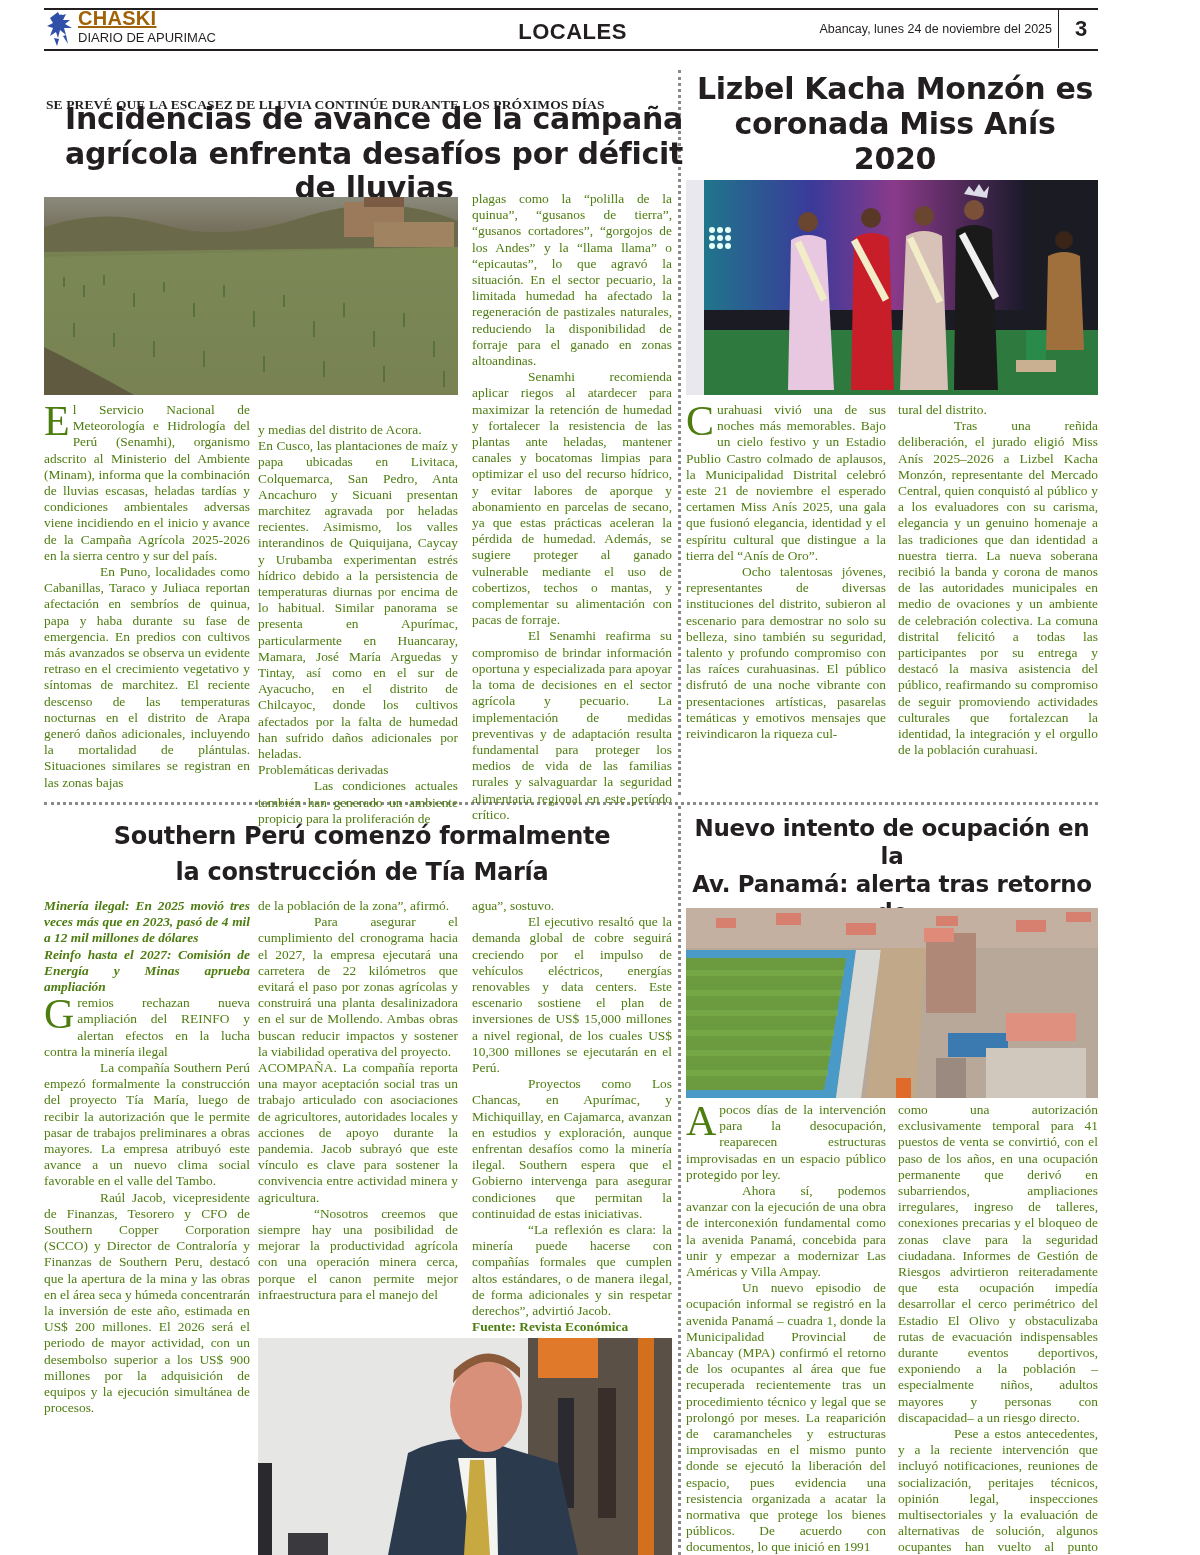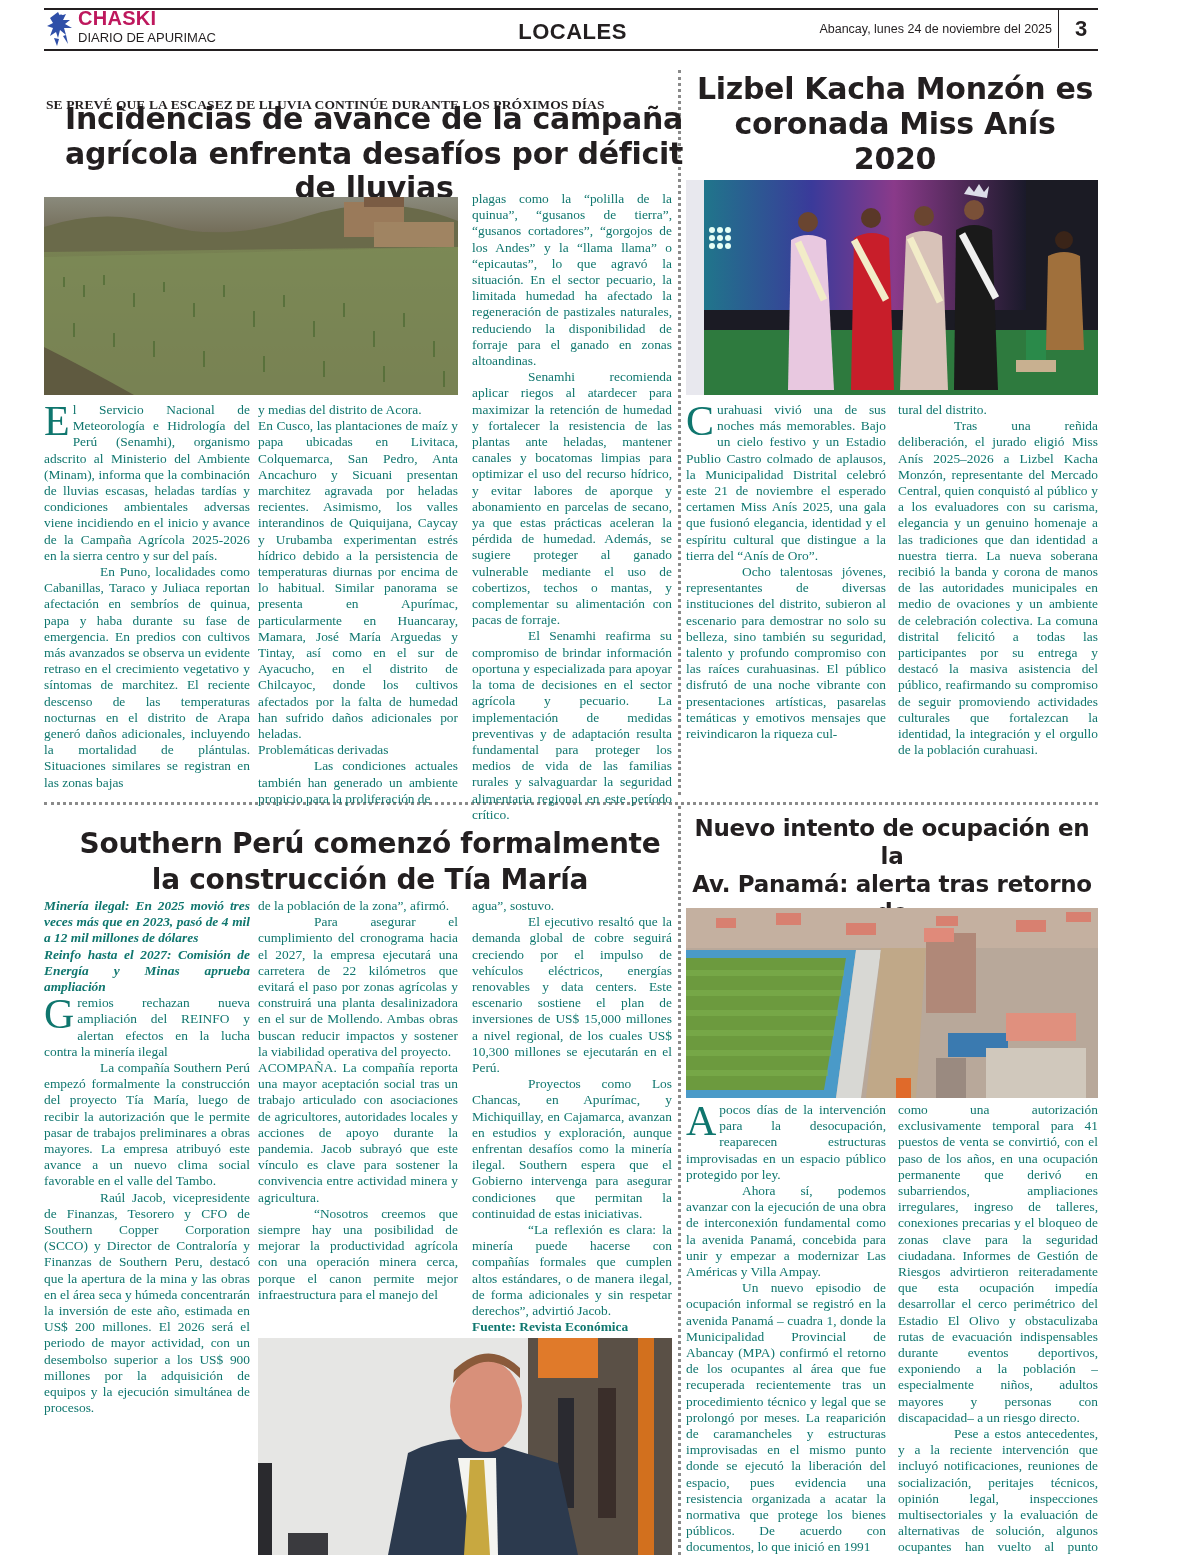--- a/index.html
+++ b/index.html
@@ -1,34 +1,34 @@
 <!DOCTYPE html>
 <html><head>
 <meta charset="utf-8">
 <style>
   html,body{margin:0;padding:0;background:#fff;}
   body{width:1200px;height:1555px;position:relative;overflow:hidden;font-family:"Liberation Serif",serif;color:#231f20;}
   .abs{position:absolute;}
   
   .hdr-rule{position:absolute;left:44px;width:1054px;height:2px;background:#231f20;}
   .logo-mark{position:absolute;left:46px;top:8px;width:30px;height:40px;}
-  .brand{position:absolute;left:78px;top:8px;font-family:"Liberation Sans",sans-serif;font-weight:bold;font-size:20px;line-height:20px;color:#be185d;letter-spacing:0.3px;}
+  .brand{position:absolute;left:78px;top:8px;font-family:"Liberation Sans",sans-serif;font-weight:bold;font-size:20px;line-height:20px;color:#a16207;letter-spacing:0.3px;text-decoration:underline;}
   .brand-sub{position:absolute;left:78px;top:30px;font-family:"Liberation Sans",sans-serif;font-size:13px;line-height:15px;color:#231f20;}
   .section{position:absolute;left:500px;top:20px;width:145px;text-align:center;font-family:"Liberation Sans",sans-serif;font-weight:bold;font-size:22px;line-height:24px;letter-spacing:0.5px;}
   .dateline{position:absolute;right:148px;top:22px;font-family:"Liberation Sans",sans-serif;font-size:12.5px;line-height:15px;}
   .page-sep{position:absolute;left:1058px;top:10px;width:1px;height:38px;background:#231f20;}
   .pageno{position:absolute;left:1066px;top:16px;width:30px;text-align:center;font-family:"Liberation Sans",sans-serif;font-weight:bold;font-size:22px;line-height:26px;}
   
   .vsep{position:absolute;width:0;border-left:3px dotted #8a8a8a;}
   .hsep{position:absolute;height:0;border-top:3px dotted #8a8a8a;}
   
   .kicker{font-family:"Liberation Serif",serif;font-weight:bold;font-size:13.5px;line-height:16px;letter-spacing:0.1px;}
   .headline{font-family:"DejaVu Sans",sans-serif;font-weight:bold;text-align:center;color:#231f20;letter-spacing:-0.3px;}
   
-  .col{position:absolute;font-family:"Liberation Serif",serif;font-size:13.4px;line-height:16.2px;text-align:justify;hyphens:manual;color:#0f766e;}
+  .col{position:absolute;font-family:"Liberation Serif",serif;font-size:13.4px;line-height:16.2px;text-align:justify;hyphens:manual;color:#4d7c0f;}
   .col p{margin:0;}
   .col p.ind{text-indent:56px;}
   .dropcap{float:left;font-size:42px;line-height:34px;margin:2px 3px 0 0;font-family:"Liberation Serif",serif;}
   .italic-bold{font-style:italic;font-weight:bold;}
   .bold{font-weight:bold;}
   
   .photo{position:absolute;overflow:hidden;}
 </style>
 </head>
 <body>
@@ -85,21 +85,21 @@
       <g stroke="#4f6b34" stroke-width="2" opacity="0.75">
         <path d="M20 90 l0 -10 M40 100 l0 -12 M60 88 l0 -10 M90 110 l0 -14 M120 95 l0 -10 M150 120 l0 -14 M180 100 l0 -12 M210 130 l0 -16 M240 110 l0 -12 M270 140 l0 -16 M300 120 l0 -14 M330 150 l0 -16 M360 130 l0 -14 M390 160 l0 -16 M30 140 l0 -14 M70 150 l0 -14 M110 160 l0 -16 M160 170 l0 -16 M220 175 l0 -16 M280 180 l0 -16 M340 185 l0 -16 M400 190 l0 -16"></path>
       </g>
       <path d="M0 198 L0 150 Q40 170 90 198 Z" fill="#5f5a40"></path>
     </svg>
   </div>
   <div class="col" style="left:44px;top:402px;width:206px;">
     <p><span class="dropcap">E</span><span>l Servicio Nacional de Meteorología e Hidrología del Perú (Senamhi), organismo adscrito al Ministerio del Ambiente (Minam), informa que la combinación de lluvias escasas, heladas tardías y condiciones ambientales adversas viene incidiendo en el inicio y avance de la Campaña Agrícola 2025-2026 en la sierra centro y sur del país.</span></p>
     <p class="ind">En Puno, localidades como Cabanillas, Taraco y Juliaca reportan afectación en sembríos de quinua, papa y haba durante su fase de emergencia. En predios con cultivos más avanzados se observa un evidente retraso en el crecimiento vegetativo y síntomas de marchitez. El reciente descenso de las temperaturas nocturnas en el distrito de Arapa generó daños adicionales, incluyendo la mortalidad de plántulas. Situaciones similares se registran en las zonas bajas</p>
   </div>
-  <div class="col" style="left:258px;top:402px;width:200px;">
+  <div class="col" style="left:258px;top:422px;width:200px;">
     <p>y medias del distrito de Acora.</p>
     <p>En Cusco, las plantaciones de maíz y papa ubicadas en Livitaca, Colquemarca, San Pedro, Anta Ancachuro y Sicuani presentan marchitez agravada por heladas recientes. Asimismo, los valles interandinos de Quiquijana, Caycay y Urubamba experimentan estrés hídrico debido a la persistencia de temperaturas diurnas por encima de lo habitual.    Similar panorama se presenta en Apurímac, particularmente en Huancaray, Mamara, José María Arguedas y Tintay, así como en el sur de Ayacucho, en el distrito de Chilcayoc, donde los cultivos afectados por la falta de humedad han sufrido daños adicionales por heladas.</p>
     <p>Problemáticas derivadas</p>
     <p class="ind">Las condiciones actuales también han generado un ambiente propicio para la proliferación de</p>
   </div>
   <div class="col" style="left:472px;top:191px;width:200px;">
     <p>plagas como la “polilla de la quinua”, “gusanos de tierra”, “gusanos cortadores”, “gorgojos de los Andes” y la “llama llama” o “epicautas”, lo que agravó la situación. En el sector pecuario, la limitada humedad ha afectado la regeneración de pastizales naturales, reduciendo la disponibilidad de forraje para el ganado en zonas altoandinas.</p>
     <p class="ind">Senamhi recomienda aplicar riegos al atardecer para maximizar la retención de humedad y fortalecer la resistencia de las plantas ante heladas, mantener canales y bocatomas limpias para optimizar el uso del recurso hídrico, y evitar labores de aporque y abonamiento en parcelas de secano, ya que estas prácticas aceleran la pérdida de humedad. Además, se sugiere proteger al ganado vulnerable mediante el uso de cobertizos, techos o mantas, y complementar su alimentación con pacas de forraje.</p>
     <p class="ind">El Senamhi reafirma su compromiso de brindar información oportuna y especializada para apoyar la toma de decisiones en el sector agrícola y pecuario. La implementación de medidas preventivas y de adaptación resulta fundamental para proteger los medios de vida de las familias rurales y salvaguardar la seguridad alimentaria regional en este período crítico.</p>
   </div>
@@ -162,21 +162,21 @@
     <p><span class="dropcap">C</span><span>urahuasi vivió una de sus noches más memorables. Bajo un cielo festivo y un Estadio Publio Castro colmado de aplausos, la Municipalidad Distrital celebró este 21 de noviembre el esperado certamen Miss Anís 2025, una gala que fusionó elegancia, identidad y el espíritu cultural que distingue a la tierra del “Anís de Oro”.</span></p>
     <p class="ind">Ocho talentosas jóvenes, representantes de diversas instituciones del distrito, subieron al escenario para demostrar no solo su belleza, sino también su seguridad, talento y profundo compromiso con las raíces curahuasinas. El público disfrutó de una noche vibrante con presentaciones artísticas, pasarelas temáticas y emotivos mensajes que reivindicaron la riqueza cul-</p>
   </div>
   <div class="col" style="left:898px;top:402px;width:200px;">
     <p>tural del distrito.</p>
     <p class="ind">Tras una reñida deliberación, el jurado eligió Miss Anís 2025–2026 a Lizbel Kacha Monzón, representante del Mercado Central, quien conquistó al público y a los evaluadores con su carisma, elegancia y un genuino homenaje a las tradiciones que dan identidad a nuestra tierra. La nueva soberana recibió la banda y corona de manos de las autoridades municipales en medio de ovaciones y un ambiente de celebración colectiva.  La comuna distrital felicitó a todas las participantes por su entrega y destacó la masiva asistencia del público, reafirmando su compromiso de seguir promoviendo actividades culturales que fortalezcan la identidad, la integración y el orgullo de la población curahuasi.</p>
   </div>
 </article>
 
 <article>
-  <h1 class="abs headline" style="left:44px;top:814px;width:628px;margin:12px;font-size:28px;line-height:36px;">
+  <h1 class="abs headline" style="left:44px;top:814px;width:628px;margin:4px;font-size:24px;line-height:36px;">
     <span style="display:block">Southern Perú comenzó formalmente</span>
     <span style="display:block">la construcción de Tía María</span>
   </h1>
   <div class="col" style="left:44px;top:898px;width:206px;">
     <p class="italic-bold">Minería ilegal: En 2025 movió tres veces más que en 2023, pasó de 4 mil a 12 mil millones de dólares</p>
     <p class="italic-bold">Reinfo hasta el 2027: Comisión de Energía y Minas aprueba ampliación</p>
     <p><span class="dropcap">G</span><span>remios rechazan nueva ampliación del REINFO y alertan efectos en la lucha contra la minería ilegal</span></p>
     <p class="ind">La compañía Southern Perú empezó formalmente la construcción del proyecto Tía María, luego de recibir la autorización que le permite pasar de trabajos preliminares a obras mayores. La empresa atribuyó este avance a un nuevo clima social favorable en el valle del Tambo.</p>
     <p class="ind">Raúl Jacob, vicepresidente de Finanzas, Tesorero y CFO de Southern Copper Corporation (SCCO) y Director de Contraloría y Finanzas de Southern Peru, destacó que la apertura de la mina y las obras en el área seca y húmeda concentrarán la inversión de este año, estimada en US$ 200 millones. El 2026 será el periodo de mayor actividad, con un desembolso superior a los US$ 900 millones por la adquisición de equipos y la ejecución simultánea de procesos.</p>
   </div>

